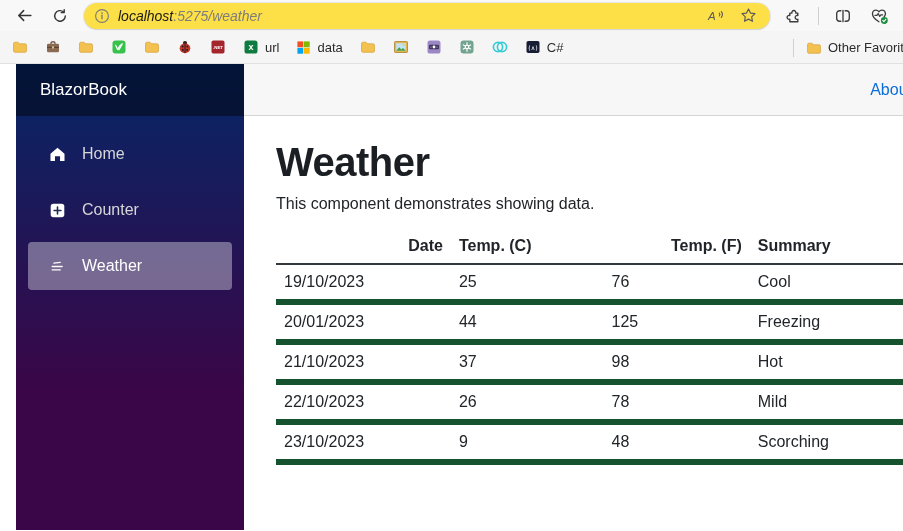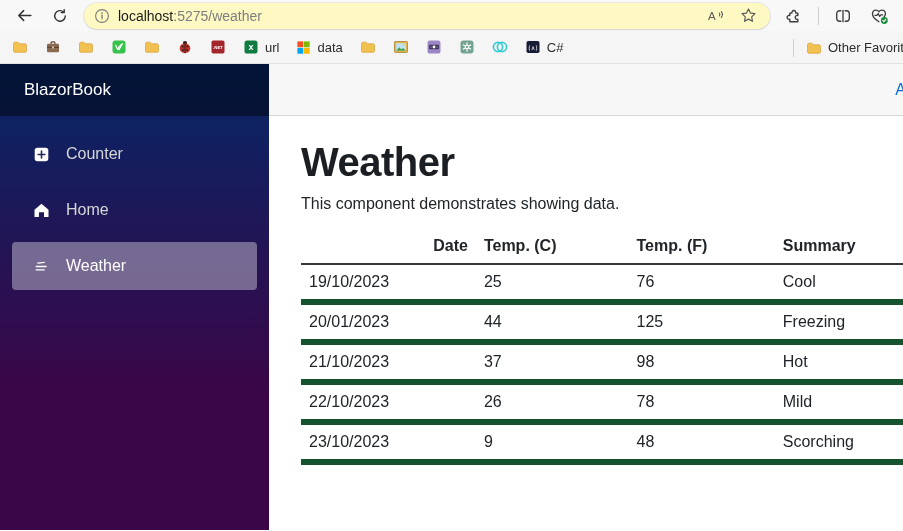--- a/index.html
+++ b/index.html
@@ -10,44 +10,45 @@
     background:#ffffff; color:#212529;
   }
 
   
   .toolbar {
     height:31px; background:#f9f8f8;
     display:flex; align-items:center; padding:0 12px; gap:12px;
   }
   .tb-btn { display:flex; align-items:center; justify-content:center; width:24px; height:24px; flex:0 0 auto; }
   .addr-pill {
-    flex:1 1 auto; height:26px; background:#fef9c3; border-radius:13px;
+    flex:1 1 auto; height:26px; background:#fde047; border-radius:13px;
     box-shadow:0 0 0 1px rgba(0,0,0,0.06), 0 1px 2px rgba(0,0,0,0.10);
-    display:flex; align-items:center; padding:0 10px; gap:8px; min-width:0;
+    display:flex; align-items:center; padding:0 10px; gap:8px; min-width:0;font-style:italic;
   }
   .addr-text { flex:1 1 auto; font-size:14px; white-space:nowrap; overflow:hidden; }
   .addr-text .host { color:#1b1b1b; }
   .addr-text .path { color:#7d7d7d; }
   .tb-divider { width:1px; height:18px; background:#cfcfcf; flex:0 0 auto; }
 
   .bookmarks {
     height:33px; background:#f6f5f5; border-bottom:1px solid #e2e1e1;
     display:flex; align-items:center; padding:0 12px; gap:17px;
     font-size:13px; color:#2b2b2b; position:relative; white-space:nowrap;
   }
   .bm-item { display:flex; align-items:center; gap:6px; flex:0 0 auto; }
   .bm-right { position:absolute; left:793px; top:0; height:33px; display:flex; align-items:center; gap:12px; }
   .bm-vdivider { width:1px; height:18px; background:#cfcfcf; }
 
   
   .app { display:flex; width:940px; height:466px; }
 
   .sidebar {
-    width:269px; flex:0 0 auto;
+    width:228px; flex:0 0 auto;
     background-image:linear-gradient(180deg, #052767 0%, #3a0647 70%);
+    margin-left:16px;
   }
   .brand-row {
     height:52px; background:rgba(0,0,0,0.45);
     display:flex; align-items:center; padding-left:24px;
     color:#ffffff; font-size:17px;
   }
   .nav { padding-top:14px; }
   .nav-item {
     height:48px; margin:0 12px 8px 12px; border-radius:4px;
     display:flex; align-items:center; padding-left:20px; gap:16px;
@@ -68,21 +69,21 @@
   .page-subtitle { margin:0 0 16px 0; font-size:16px; color:#212529; }
 
   table.weather { width:100%; border-collapse:collapse; font-size:16px; color:#212529; }
   table.weather th {
     text-align:left; font-weight:700; padding:8px;
     border-bottom:2px solid #33383d;
   }
   table.weather td { padding:8px; border-bottom:6px solid #14532d; }
   table.weather th:nth-child(1){ width:27.5%;text-align:right; }
   table.weather th:nth-child(2){ width:24%; }
-  table.weather th:nth-child(3){ width:23%; }
+  table.weather th:nth-child(3){ width:23%;text-align:right; }
 
   svg { display:block; }
 </style>
 </head>
 <body>
 
 <div class="toolbar">
   <span class="tb-btn">
     <svg width="17" height="17" viewBox="0 0 16 16">
         <path d="M14 8H2.8M7.2 3.4 2.6 8l4.6 4.6" fill="none" stroke="#333" stroke-width="1.4" stroke-linecap="round" stroke-linejoin="round"></path>
@@ -264,33 +265,33 @@
 <div class="app">
 
   <div class="sidebar">
     <div class="brand-row">
       <span>BlazorBook</span>
     </div>
     <nav class="nav">
       <div class="nav-item">
         <span class="nav-icon">
           <svg width="17" height="17" viewBox="0 0 16 16">
+              <path d="M8 1.6 14.6 7.4V14h-4.2V9.7H5.6V14H1.4V7.4z" fill="#ffffff"></path>
+            </svg>
+        </span>
+        <span>Home</span>
+      </div>
+      <div class="nav-item">
+        <span class="nav-icon">
+          <svg width="17" height="17" viewBox="0 0 16 16">
               <rect x="1.6" y="1.6" width="12.8" height="12.8" rx="2.6" fill="#ffffff"></rect>
               <path d="M8 4.8v6.4M4.8 8h6.4" stroke="#232a5c" stroke-width="1.5" stroke-linecap="round"></path>
             </svg>
         </span>
         <span>Counter</span>
-      </div>
-      <div class="nav-item">
-        <span class="nav-icon">
-          <svg width="17" height="17" viewBox="0 0 16 16">
-              <path d="M8 1.6 14.6 7.4V14h-4.2V9.7H5.6V14H1.4V7.4z" fill="#ffffff"></path>
-            </svg>
-        </span>
-        <span>Home</span>
       </div>
       <div class="nav-item active">
         <span class="nav-icon">
           <svg width="17" height="17" viewBox="0 0 16 16">
               <g stroke="#ffffff" stroke-width="1.2" stroke-linecap="round">
                 <path d="M4.6 4.6h6" transform="rotate(-6 7 4.6)"></path>
                 <path d="M3 8h9.4"></path>
                 <path d="M3 11.2h7.6"></path>
               </g>
             </svg>

